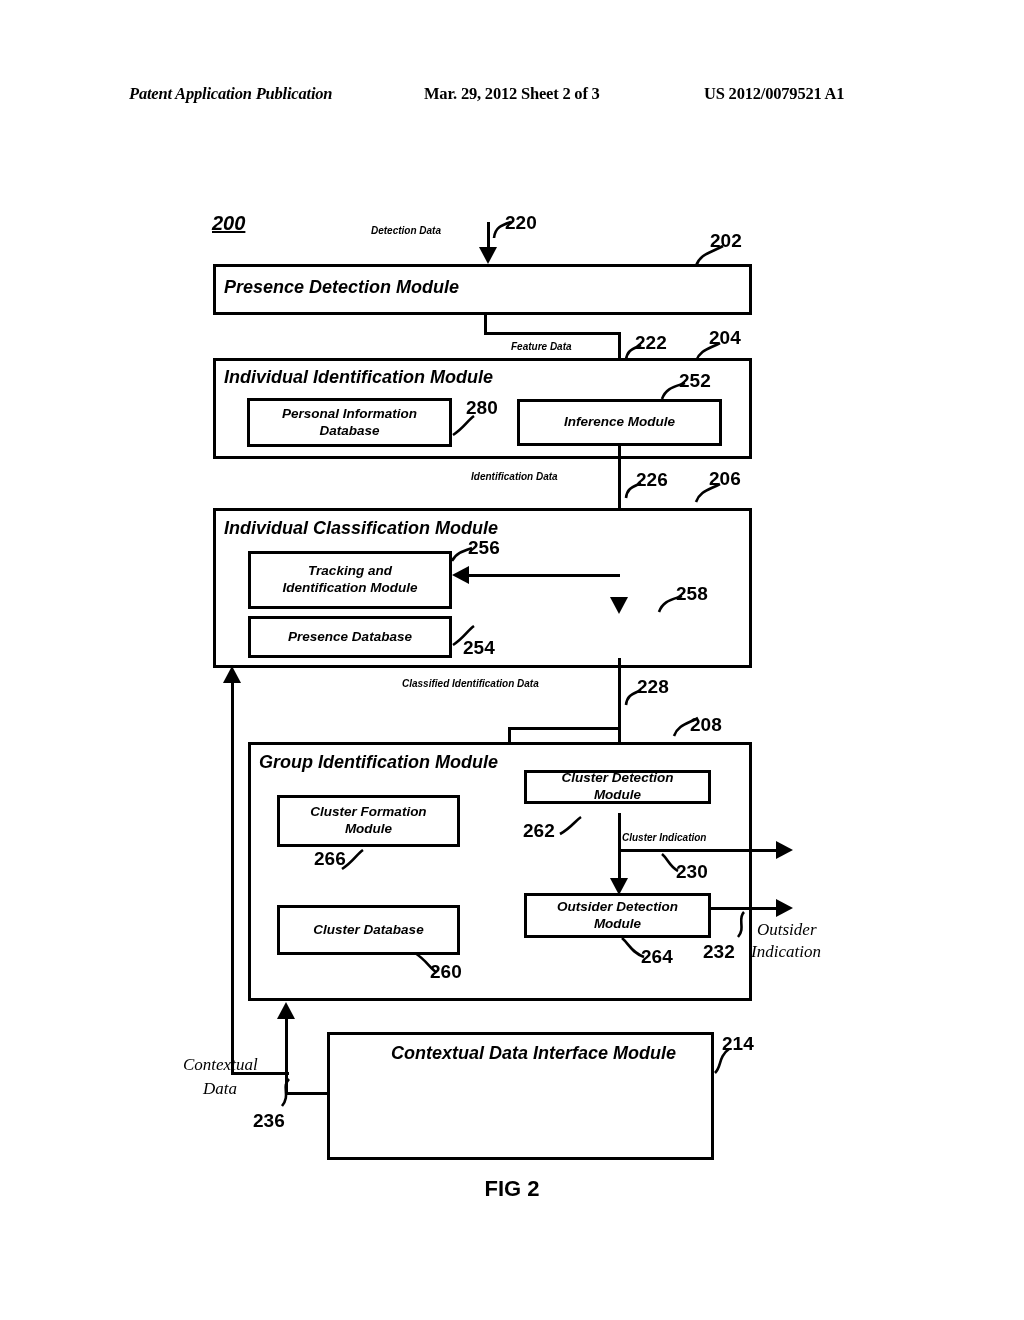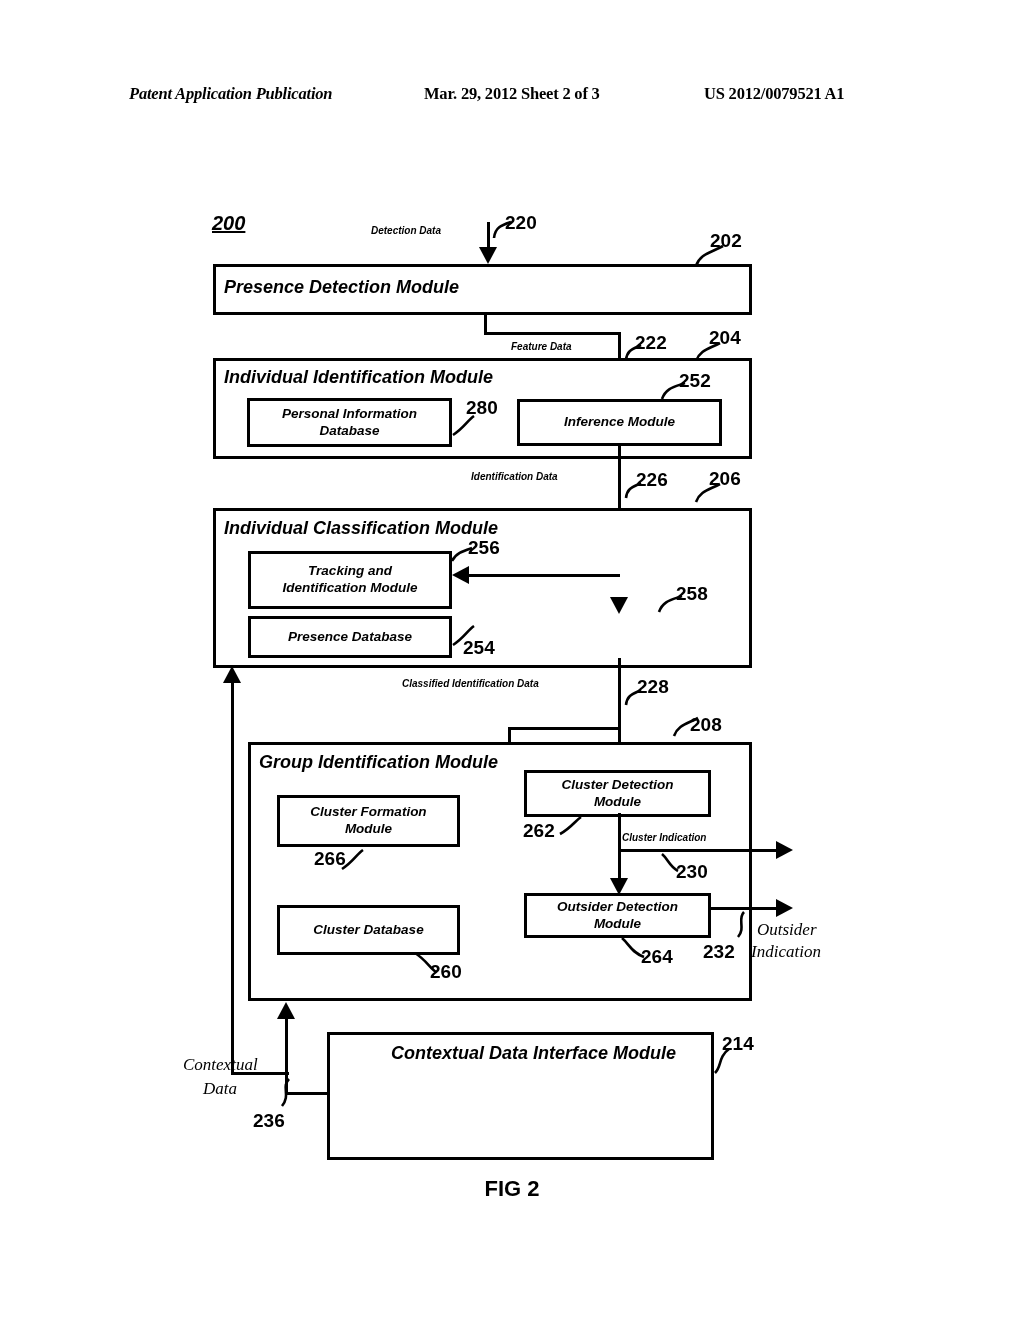--- a/index.html
+++ b/index.html
@@ -198,21 +198,21 @@
   <div class="ref" style="left:314px;top:848px;">266</div>
 
   <div class="sbox" style="left:277px;top:905px;width:183px;height:50px;">
     <span class="stext">Cluster Database</span>
   </div>
   <svg class="lead" style="left:412px;top:950px;" width="26" height="24">
     <path d="M24,22 C18,18 14,10 3,3" stroke="#000" stroke-width="2.6" fill="none"></path>
   </svg>
   <div class="ref" style="left:430px;top:961px;">260</div>
 
-  <div class="sbox" style="left:524px;top:770px;width:187px;height:47px;
+  <div class="sbox" style="left:524px;top:770px;width:187px;height:34px;
        flex-direction:column;">
     <span class="stext">Cluster Detection</span>
     <span class="stext">Module</span>
   </div>
   <svg class="lead" style="left:557px;top:815px;" width="26" height="22">
     <path d="M24,2 C18,6 14,13 3,19" stroke="#000" stroke-width="2.6" fill="none"></path>
   </svg>
   <div class="ref" style="left:523px;top:820px;">262</div>
 
   <div class="v" style="left:618px;top:813px;height:77px;"></div>

